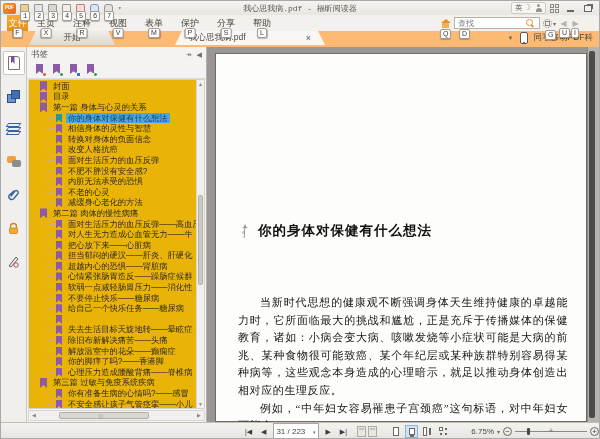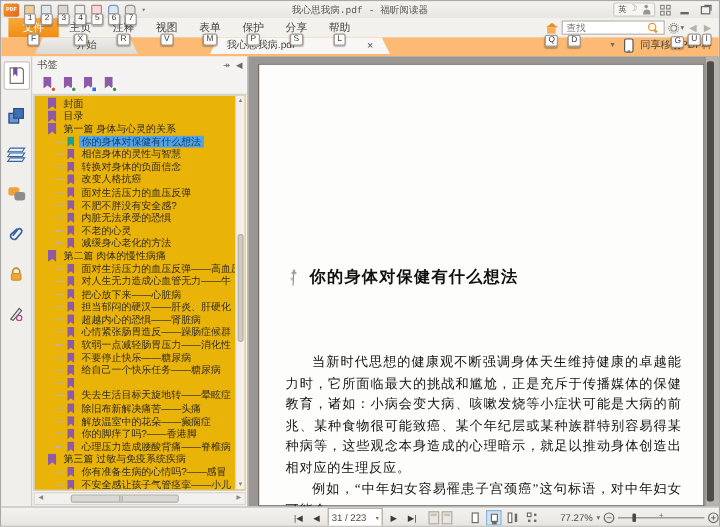--- a/index.html
+++ b/index.html
@@ -32,24 +32,24 @@
   .person:before { content:""; position:absolute; left:2px; top:0; width:3px; height:3px; border-radius:50%; background:#9a948c; }
   .person:after { content:""; position:absolute; left:0.5px; top:3.5px; width:6px; height:4px; border-radius:3px 3px 0 0; background:#9a948c; }
   .gridicon { width:9px; height:9px; display:grid; grid-template-columns:4px 4px; grid-template-rows:4px 4px; gap:1px; }
   .gridicon span { background:#eee; border:1px solid #8f8a83; }
   .winbtn { width:14px; height:10px; display:flex; align-items:center; justify-content:center; color:#555; font-size:8px; }
   .minim { border-bottom:2px solid #666; width:7px; height:0; margin-top:5px; }
   .restore { width:8px; height:7px; border:1px solid #666; background:#f2f0ee; box-shadow:2px -2px 0 -1px #666; }
 
   
   .ribbonrow { position:relative; height:16px; background:#f3f1ee; display:flex; align-items:stretch; z-index:20; }
-  .filebtn { position:relative; width:42px; margin-left:6px; background:linear-gradient(#f8a93f,#ef8d12); color:#fff; font-size:9px; display:flex; align-items:center; justify-content:center; }
+  .filebtn { position:relative; width:21px; margin-left:6px; background:linear-gradient(#f8a93f,#ef8d12); color:#fff; font-size:9px; display:flex; align-items:center; justify-content:center; }
   .filebtn .kt, .rtab .kt { top:13px; left:50%; transform:translateX(-50%); }
   .rtab { position:relative; padding:0 9px; display:flex; align-items:center; color:#454239; font-size:9px; }
-  .ribbon-right { position:relative; margin-left:auto; display:flex; align-items:center; gap:3px; padding-right:3px;justify-content:flex-end; }
+  .ribbon-right { position:relative; margin-left:auto; display:flex; align-items:center; gap:3px; padding-right:17px;justify-content:flex-end; }
   .homeicon { position:relative; width:10px; height:9px; }
   .homeicon:before { content:""; position:absolute; top:0; left:0; border-left:5px solid transparent; border-right:5px solid transparent; border-bottom:4px solid #e89020; }
   .homeicon:after { content:""; position:absolute; top:4px; left:1.5px; width:7px; height:5px; background:#f2b05a; }
   .homeicon .kt { top:10px; left:-1px; }
   .searchbox { position:relative; width:86px; height:12px; background:#fff; border:1px solid #b8b2aa; display:flex; align-items:center; }
   .searchbox input { border:0; outline:none; width:70px; font-size:8px; padding-left:3px; color:#777; background:transparent; font-family:inherit; }
   .searchbox .kt { top:11px; left:4px; }
   .mag { position:relative; width:10px; height:10px; }
   .mag:before { content:""; position:absolute; left:1px; top:1px; width:5px; height:5px; border:1.5px solid #e8952d; border-radius:50%; }
   .mag:after { content:""; position:absolute; left:6.5px; top:6.5px; width:3px; height:1.5px; background:#e8952d; transform:rotate(45deg); }
@@ -566,21 +566,21 @@
           <i class="cont"></i>
         </span>
       <span class="lay">
           <i class="face"></i>
         </span>
       <span class="lay">
           <i class="contface"></i>
         </span>
     </span>
     <span class="zoomctrl">
-      <span class="zoomval">77.27%</span>
+      <span class="zoomval">6.75%</span>
       <span class="caret">▾</span>
       <span class="zcircle">−</span>
       <span class="ztrack">
         <span class="zthumb"></span>
         <span class="tick">+</span>
       </span>
       <span class="zcircle">+</span>
     </span>
   </div>
 

